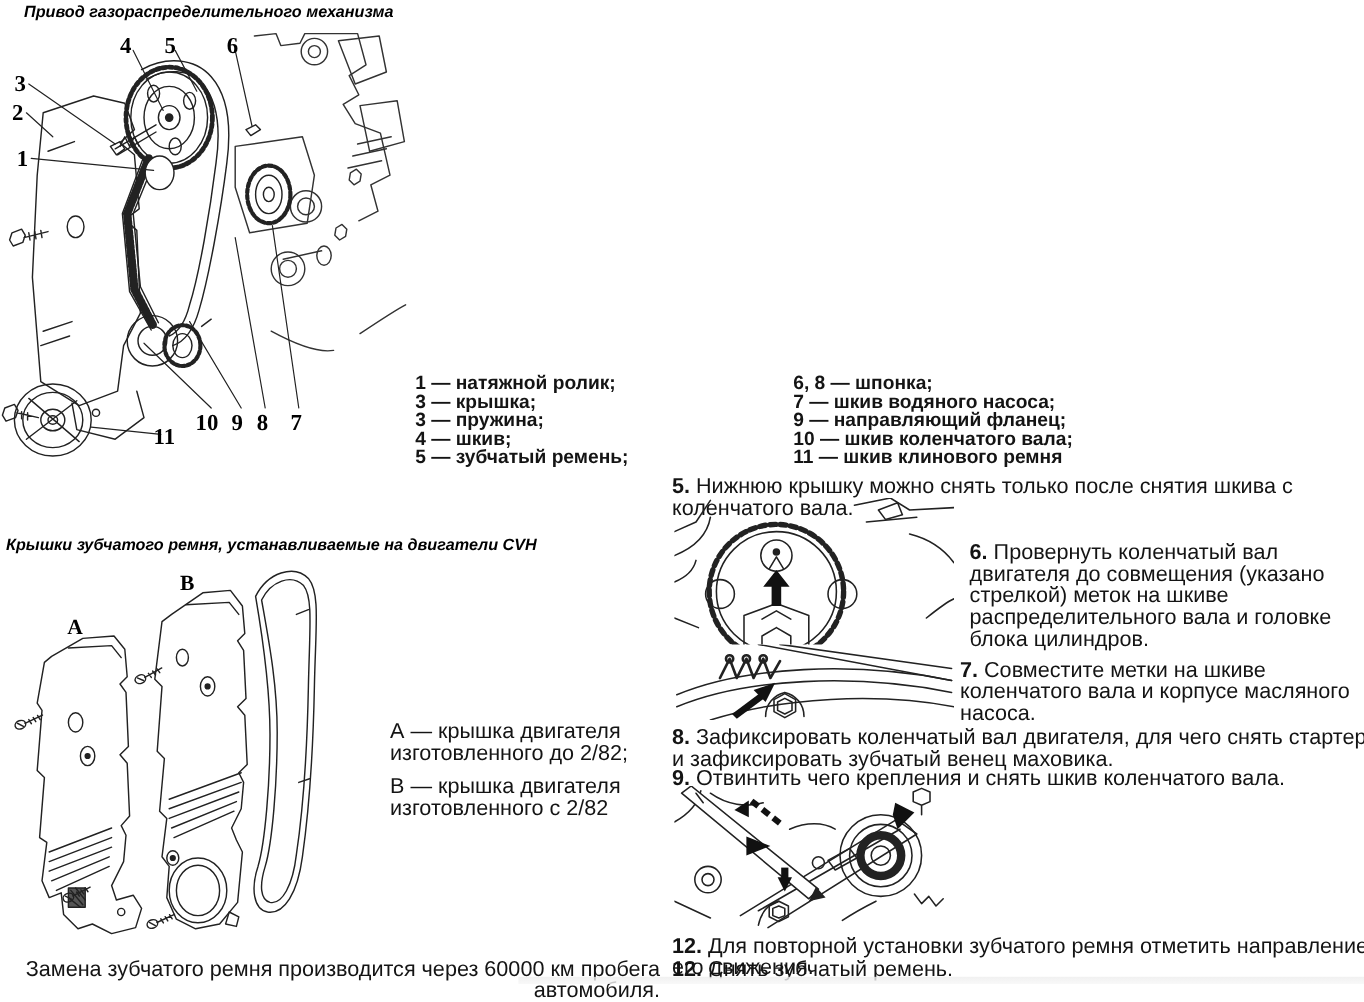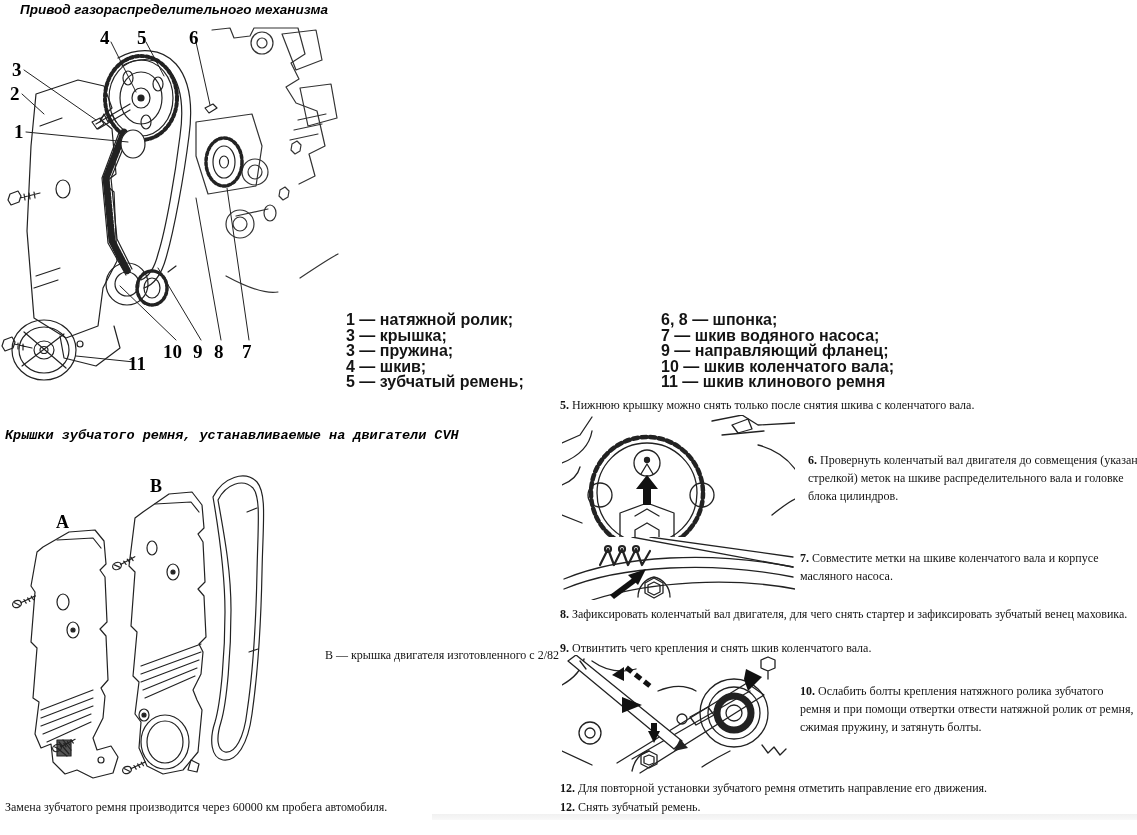--- a/index.html
+++ b/index.html
@@ -1,20 +1,20 @@
 <!DOCTYPE html>
 <html><head>
 <meta charset="utf-8">
 <style>
   html,body{margin:0;padding:0;background:#fff;}
   #page{position:relative;width:1137px;height:835px;background:#ffffff;overflow:hidden;
         font-family:"Liberation Sans",sans-serif;color:#1a1a1a;}
   .abs{position:absolute;}
   .sec-title{font:bold italic 13.5px "Liberation Sans",sans-serif;color:#000;white-space:nowrap;}
-  .body-txt{font-size:12px;line-height:18px;color:#141414;font-family:Liberation Serif, serif;}
+  .body-txt{font-size:18px;line-height:18px;color:#141414;}
   .legend{font-size:16px;line-height:15.5px;color:#141414;font-weight:bold;}
   .legend div{white-space:nowrap;}
   .step b{font-weight:bold;}
   svg{display:block;}
   svg text.callout{font-family:"Liberation Serif",serif;font-weight:bold;font-size:19px;fill:#000;}
   svg text.letter{font-family:"Liberation Serif",serif;font-weight:bold;font-size:18px;fill:#000;}
   .artifact{background:linear-gradient(#ededed,#f7f7f7);opacity:.8;}
 </style>
 </head>
 <body>
@@ -143,21 +143,21 @@
     <div>7 — шкив  водяного насоса;</div>
     <div>9 — направляющий фланец;</div>
     <div>10 — шкив коленчатого вала;</div>
     <div>11 — шкив клинового ремня</div>
   </div>
 
   <div class="abs body-txt step" style="left:560px;top:396px;width:577px;">
     <b>5.</b><span> Нижнюю крышку можно снять только после снятия шкива с коленчатого вала.</span>
   </div>
 
-  <div class="abs sec-title" style="left:5px;top:428px;font-family:Liberation Mono, monospace;">Крышки зубчатого ремня, устанавливаемые на двигатели CVH</div>
+  <div class="abs sec-title" style="left:5px;top:446px;">Крышки зубчатого ремня, устанавливаемые на двигатели CVH</div>
 
   <svg class="abs" style="left:5px;top:452px;" width="325" height="350" viewBox="0 0 325 350">
     <g fill="none" stroke="#222" stroke-width="1.2" stroke-linejoin="round" stroke-linecap="round">
 
       <g>
         <path d="M38,95 L64,80 L90,78 L99,89 L101,112 L95,118 L100,125 L102,170 L95,177 L101,184 L103,228 L96,236 L100,244 L98,266 L88,286 L92,298 L106,294 L113,305 L108,321 L88,326 L72,318 L60,322 L48,310 L46,292 L36,296 L30,282 L34,250 L28,246 L32,196 L26,190 L30,140 L26,134 L32,100 Z"></path>
         <path d="M52,88 L88,86 L96,96"></path>
         <ellipse cx="58" cy="150" rx="6" ry="8"></ellipse>
         <ellipse cx="68" cy="178" rx="6" ry="8"></ellipse>
           <circle cx="68" cy="178" r="2" fill="#222"></circle>
@@ -203,20 +203,21 @@
         <g transform="translate(122,318) rotate(-18)">
             <ellipse rx="4.5" ry="3.5"></ellipse>
             <path d="M-2,-2 l4,4 M4,0 L20,-2 M8,-2 l1,4 M12,-2.5 l1,4 M16,-3 l1,4"></path>
           </g>
       </g>
     </g>
     <text class="letter" x="51" y="76">A</text>
     <text class="letter" x="145" y="40">B</text>
   </svg>
 
+  <div class="abs body-txt" style="left:325px;top:600px;width:258px;">А — крышка двигателя изготовленного до 2/82;</div>
   <div class="abs body-txt" style="left:325px;top:646px;width:262px;">В — крышка двигателя изготовленного с 2/82</div>
 
   <svg class="abs" style="left:562px;top:415px;" width="233" height="122" viewBox="0 0 233 122">
     <g fill="none" stroke="#222" stroke-width="1.3" stroke-linejoin="round" stroke-linecap="round">
       <g>
         <path d="M0,28 L18,20 L30,2 M0,48 C20,40 28,28 30,16"></path>
         <path d="M150,6 L180,0 L196,10 L233,8 M160,20 L202,16"></path>
         <path d="M196,30 C220,36 230,50 233,54 M210,100 C220,92 228,86 233,84"></path>
         <path d="M0,100 L20,108 M0,70 C10,66 16,60 18,52"></path>
         <path d="M170,10 L186,4 L190,14 L176,18 Z"></path>
@@ -314,28 +315,25 @@
         <rect x="89" y="68" width="6" height="9"></rect>
       </g>
       <g>
         <path d="M79,100 l8,-4 l8,4 l0,9 l-8,4 l-8,-4 Z"></path>
         <path d="M82,102 l5,-2 l5,2 l0,6 l-5,2 l-5,-2 Z"></path>
         <path d="M70,116 C72,106 78,98 87,96"></path>
       </g>
     </g>
   </svg>
 
-  <div class="abs body-txt step" style="left:800px;top:682px;width:337px;">
-    <b>10.</b><span> Ослабить болты крепления натяжного ролика зубчатого ремня и при помощи отвертки отвести натяжной ролик от ремня, сжимая пружину, и затянуть болты.</span>
-  </div>
 
   <div class="abs body-txt step" style="left:560px;top:779px;width:580px;">
     <b>12.</b><span> Для повторной установки зубчатого ремня отметить направление его движения.</span>
   </div>
   <div class="abs body-txt step" style="left:560px;top:798px;width:580px;">
     <b>12.</b><span> Снять зубчатый ремень.</span>
   </div>
 
-  <div class="abs body-txt" style="left:5px;top:798px;width:545px;">Замена зубчатого ремня производится через 60000 км пробега автомобиля.</div>
+  <div class="abs body-txt" style="left:5px;top:798px;width:545px;text-align:right;">Замена зубчатого ремня производится через 60000 км пробега автомобиля.</div>
 
   <div class="abs artifact" style="left:432px;top:814px;width:705px;height:6px;"></div>
 
 </div>
 
 </body></html>

